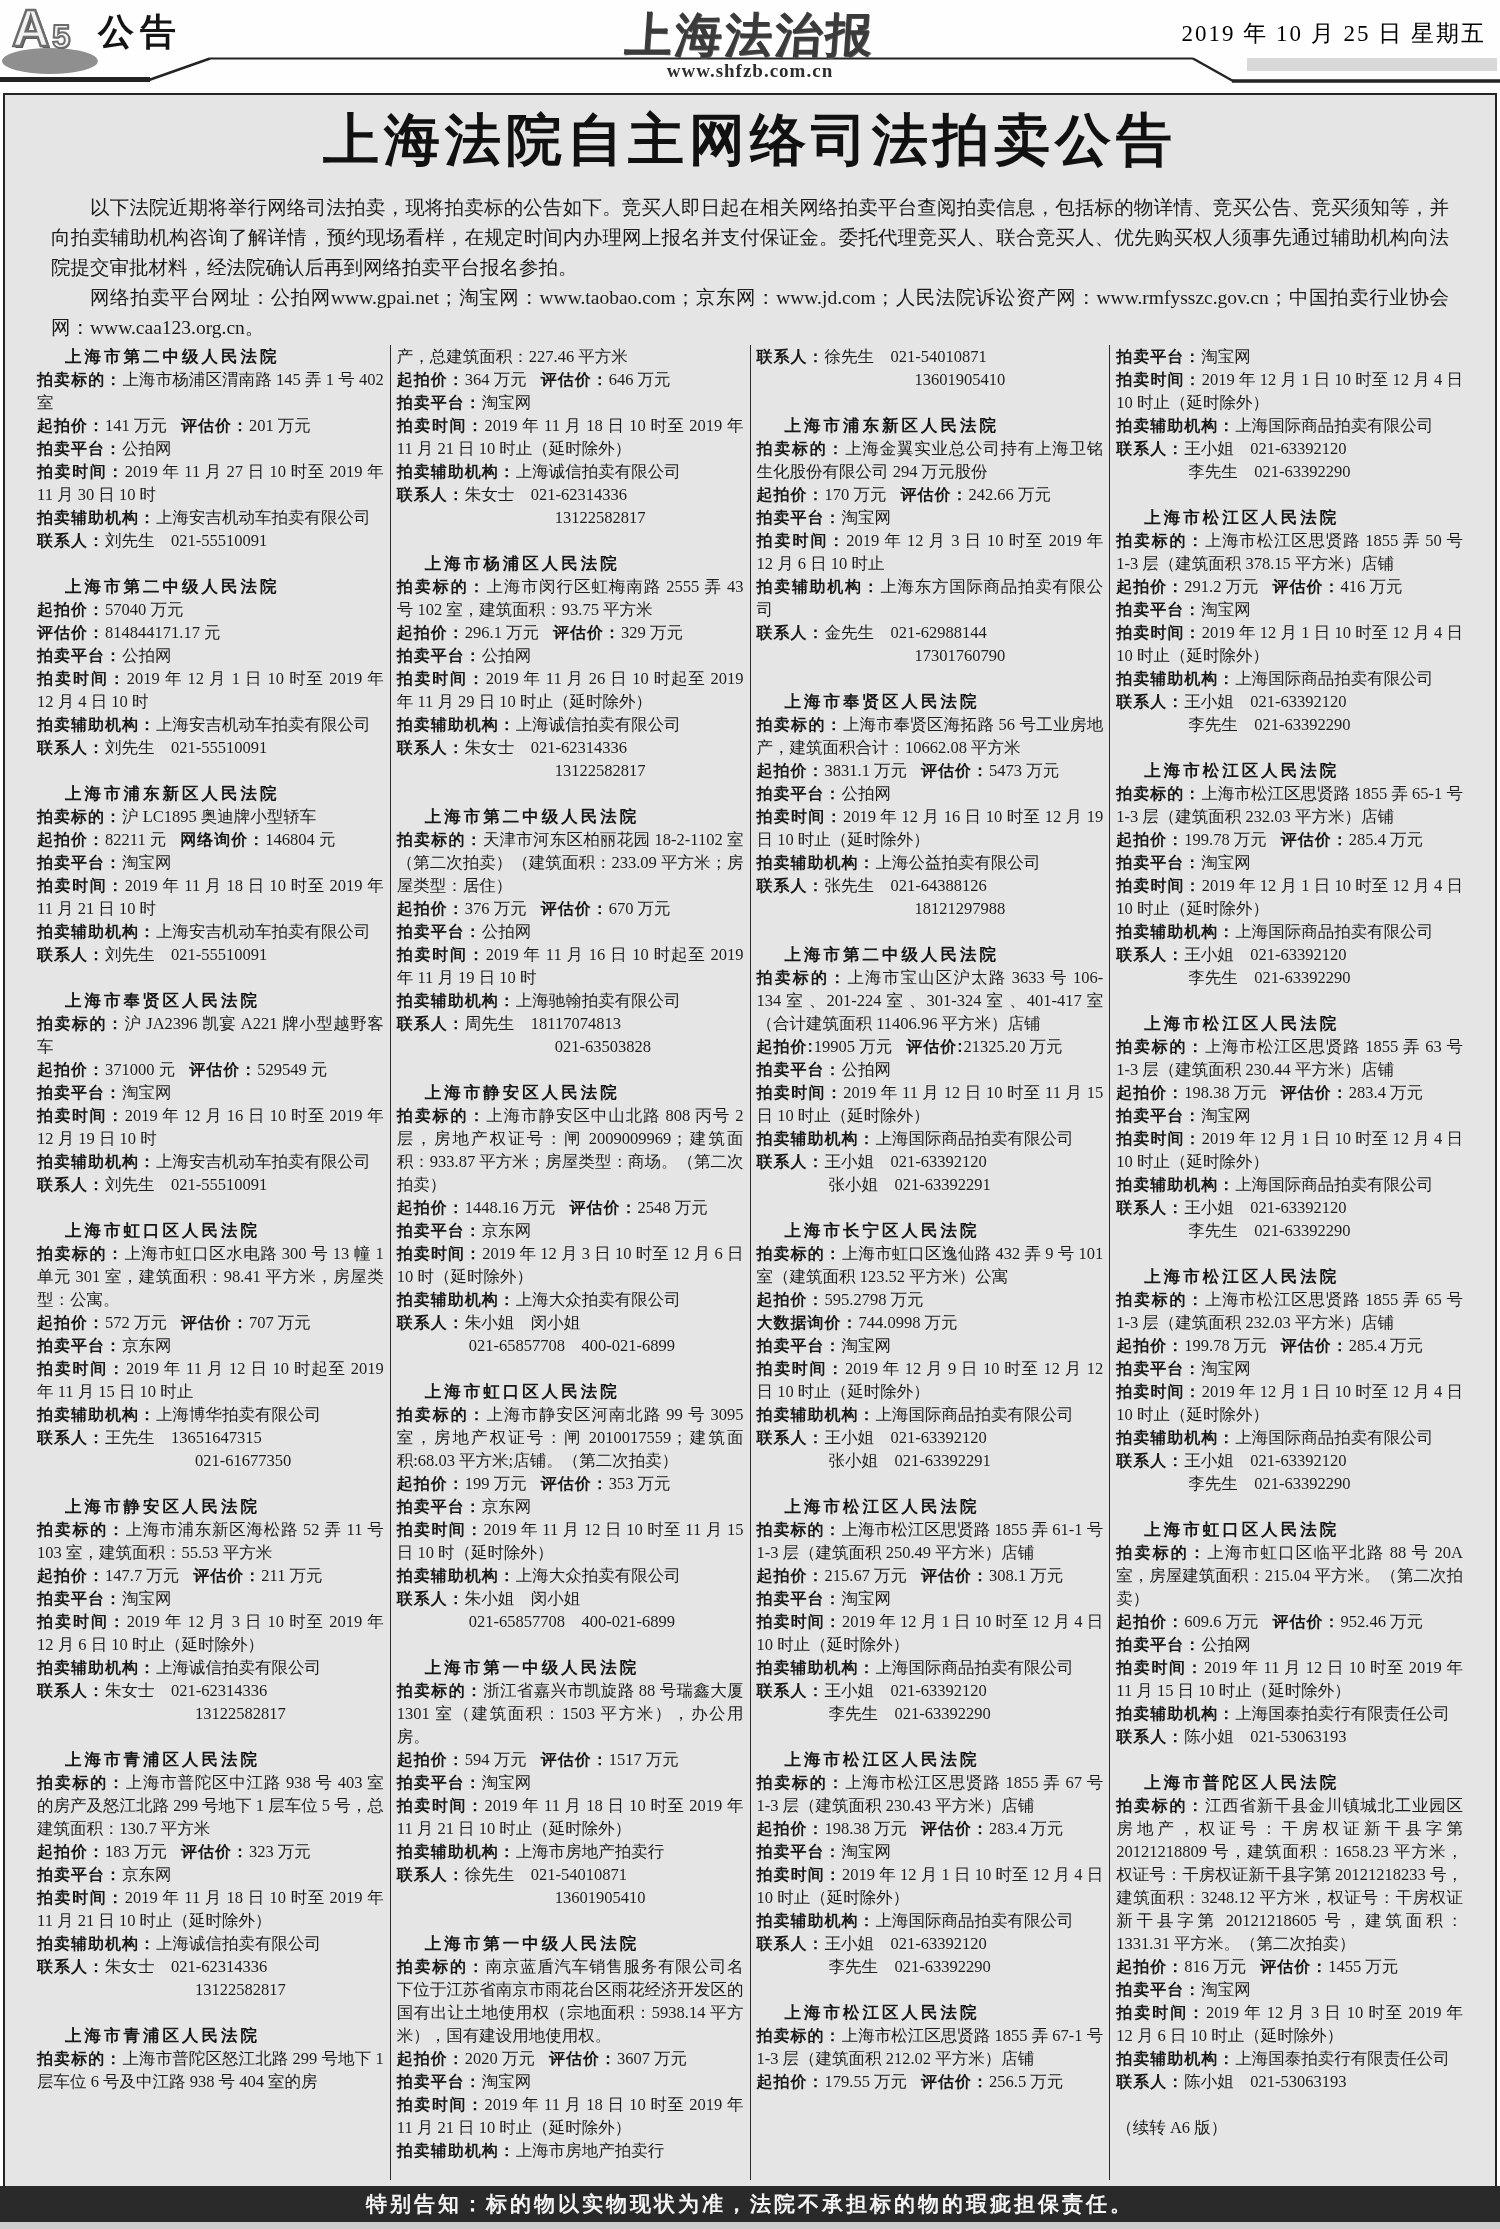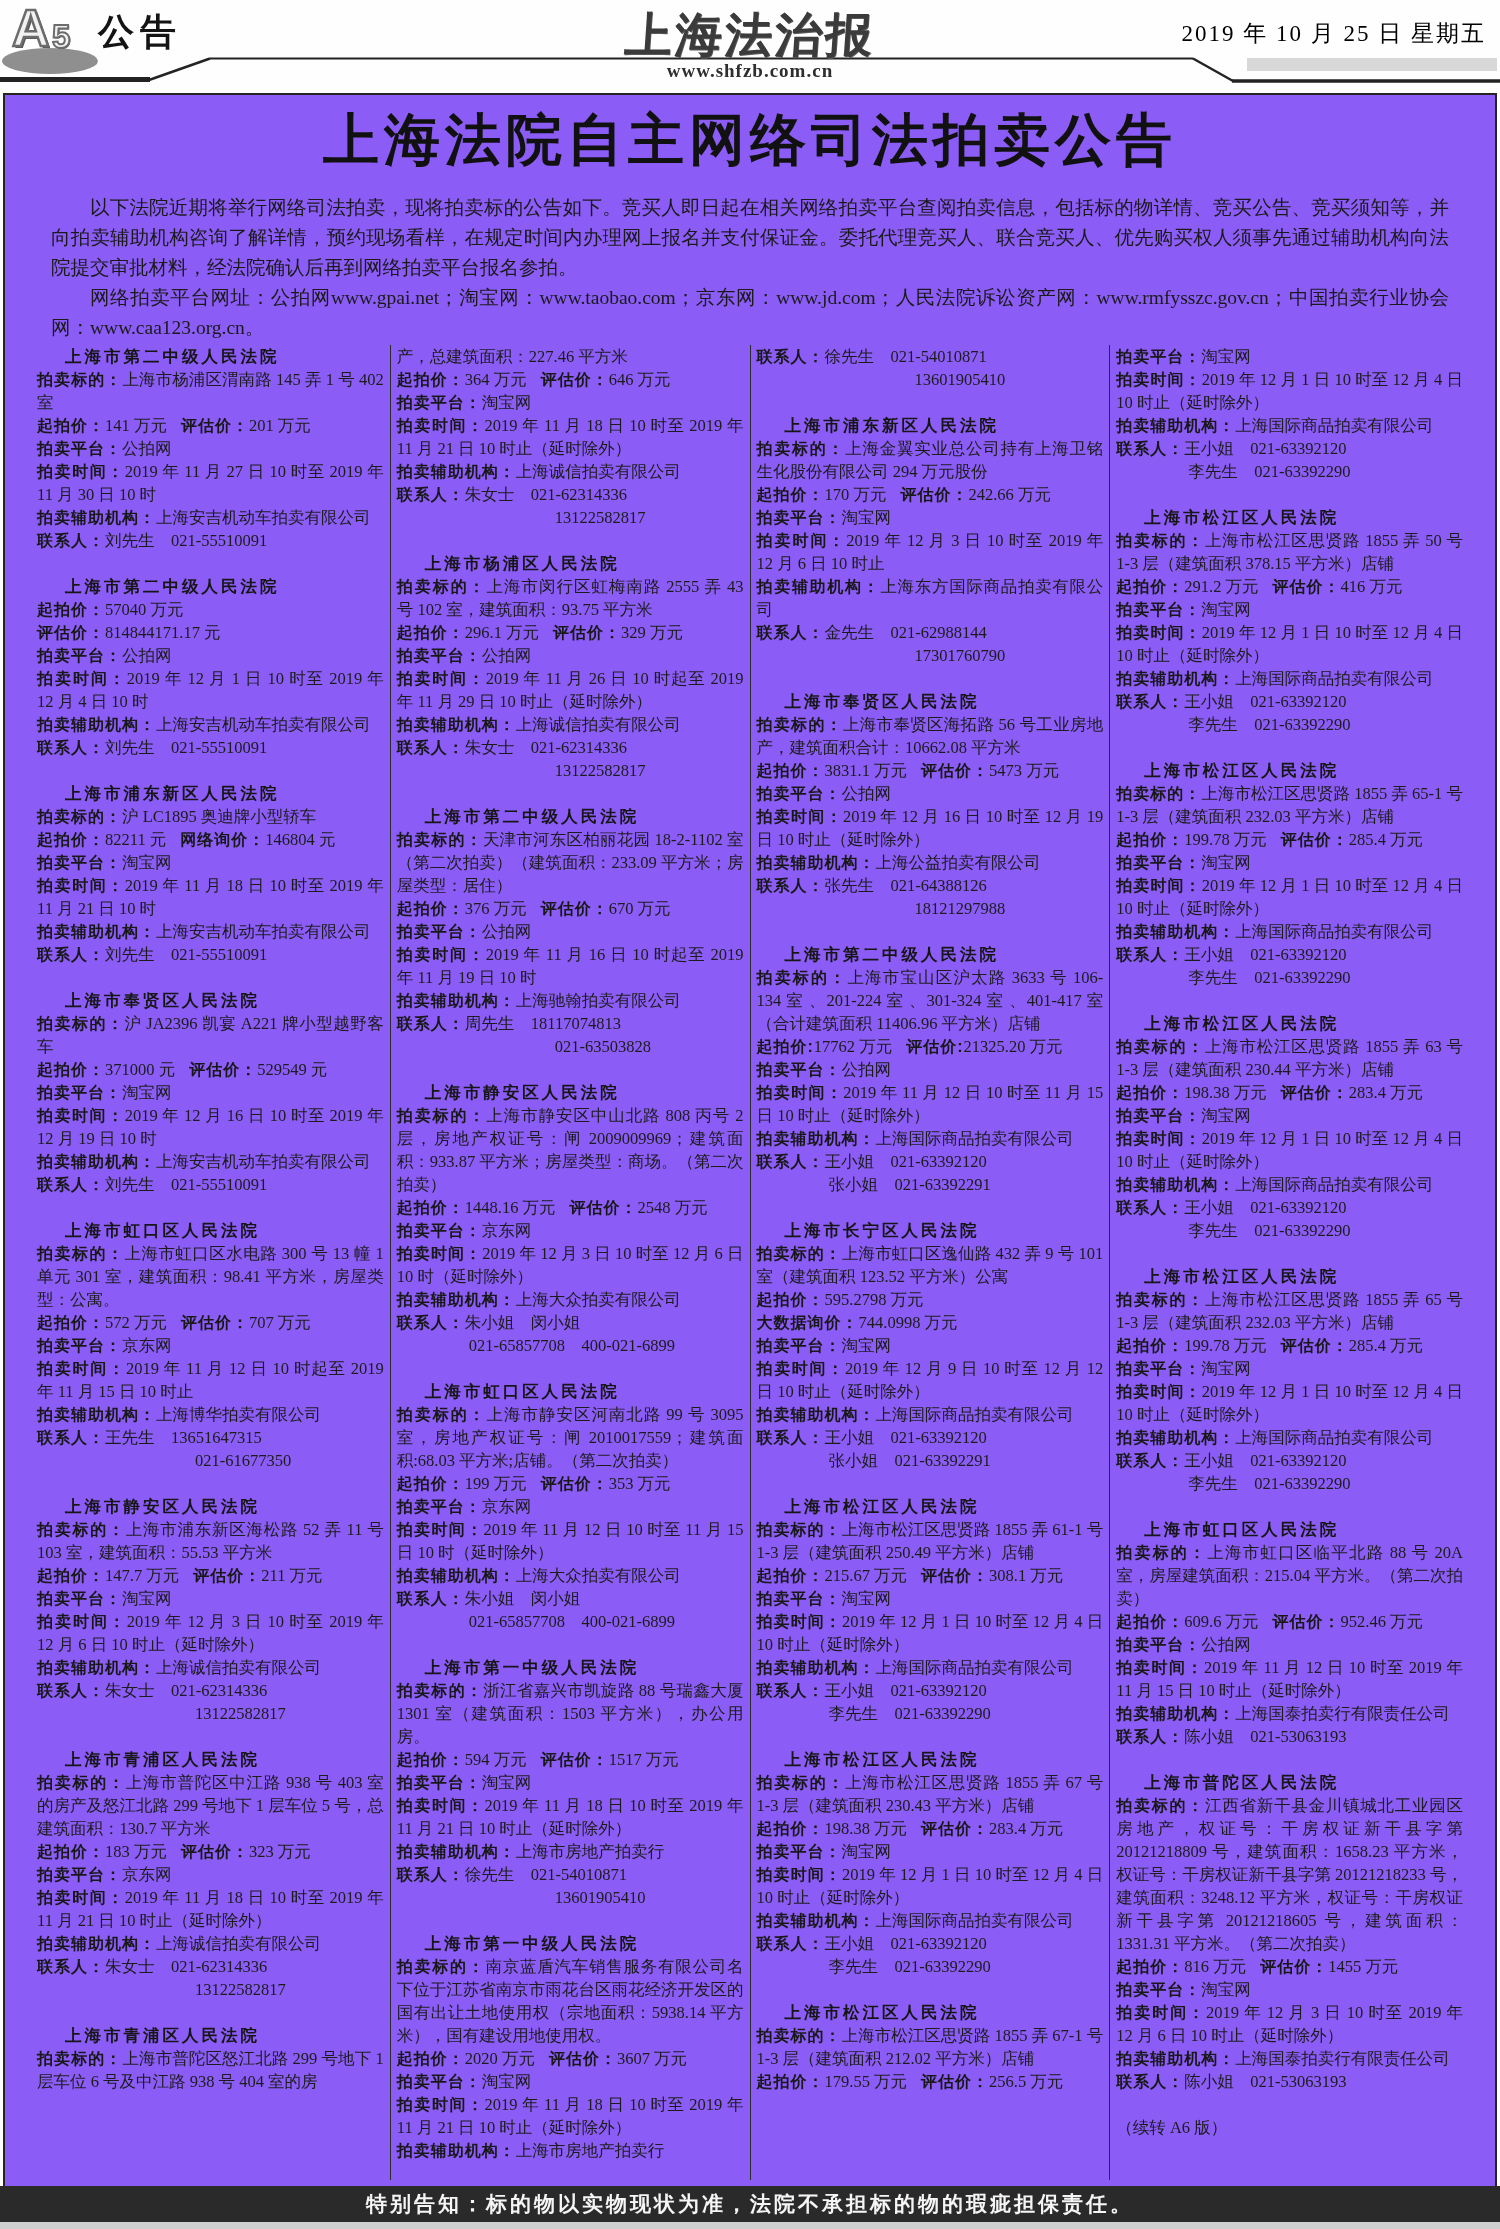--- a/index.html
+++ b/index.html
@@ -16,21 +16,21 @@
   .section{position:absolute;left:98px;top:8px;font-family:"Liberation Sans",sans-serif;
            font-size:36px;font-weight:900;letter-spacing:6px;color:#141414;}
   .masthead{position:absolute;left:0;top:4px;width:1500px;text-align:center;
             font-family:"DejaVu Serif",serif;font-size:47px;font-weight:bold;color:#3b3b3b;
             letter-spacing:3px;transform:skewX(-4deg);text-shadow:1px 1px 0 #5a5a5a;}
   .website{position:absolute;left:0;top:60px;width:1500px;text-align:center;
            font-family:"Liberation Serif",serif;font-weight:bold;font-size:19px;color:#2e2e2e;letter-spacing:1px;}
   .date{position:absolute;right:14px;top:18px;font-size:23px;color:#000000;letter-spacing:2px;}
   .date-bar{position:absolute;left:1247px;top:58px;width:250px;height:13px;background:#d8d8d8;}
   
-  .content-box{position:absolute;left:3px;top:93px;width:1490px;height:2091px;border:2px solid #242424;background:#8b5cf6;}
+  .content-box{position:absolute;left:3px;top:93px;width:1490px;height:2091px;border:2px solid #242424;background:#e5e5e5;}
   .main-title{margin:8px 0 0 0;text-align:center;font-family:"Liberation Sans","DejaVu Sans",sans-serif;
               font-size:56px;font-weight:900;letter-spacing:5px;color:#111;}
   .intro{margin:14px 46px 0 46px;font-size:19.5px;line-height:30px;text-align:justify;color:#1a1a1a;}
   .intro p{margin:0;text-indent:2em;}
   
   .columns{position:absolute;left:26px;right:26px;top:250px;bottom:6px;display:flex;overflow:hidden;}
   .col{flex:1 1 0;padding:0 6px;overflow:hidden;font-size:16.5px;line-height:23px;text-align:justify;}
   .col.divided{border-right:1.5px solid #2b2b2b;}
   .block{margin:0 0 23px 0;}
   .court{font-family:"Liberation Sans","DejaVu Sans",sans-serif;font-weight:700;font-size:16.5px;
@@ -242,21 +242,21 @@
             <p class="line"><b>起拍价：</b><span>3831.1 万元</span><b class="g">评估价：</b><span>5473 万元</span></p>
             <p class="line"><b>拍卖平台：</b><span>公拍网</span></p>
             <p class="line"><b>拍卖时间：</b><span>2019 年 12 月 16 日 10 时至 12 月 19 日 10 时止（延时除外）</span></p>
             <p class="line"><b>拍卖辅助机构：</b><span>上海公益拍卖有限公司</span></p>
             <p class="line"><b>联系人：</b><span>张先生　021-64388126</span></p>
             <p class="line ind-phone">18121297988</p>
           </div>
           <div class="block">
             <div class="court">上海市第二中级人民法院</div>
             <p class="line"><b>拍卖标的：</b><span>上海市宝山区沪太路 3633 号 106-134 室 、201-224 室 、301-324 室 、401-417 室（合计建筑面积 11406.96 平方米）店铺</span></p>
-            <p class="line"><b>起拍价:</b><span>17762 万元</span><b class="g">评估价:</b><span>21325.20 万元</span></p>
+            <p class="line"><b>起拍价:</b><span>19905 万元</span><b class="g">评估价:</b><span>21325.20 万元</span></p>
             <p class="line"><b>拍卖平台：</b><span>公拍网</span></p>
             <p class="line"><b>拍卖时间：</b><span>2019 年 11 月 12 日 10 时至 11 月 15 日 10 时止（延时除外）</span></p>
             <p class="line"><b>拍卖辅助机构：</b><span>上海国际商品拍卖有限公司</span></p>
             <p class="line"><b>联系人：</b><span>王小姐　021-63392120</span></p>
             <p class="line ind-name">张小姐　021-63392291</p>
           </div>
           <div class="block">
             <div class="court">上海市长宁区人民法院</div>
             <p class="line"><b>拍卖标的：</b><span>上海市虹口区逸仙路 432 弄 9 号 101 室（建筑面积 123.52 平方米）公寓</span></p>
             <p class="line"><b>起拍价：</b><span>595.2798 万元</span></p>

